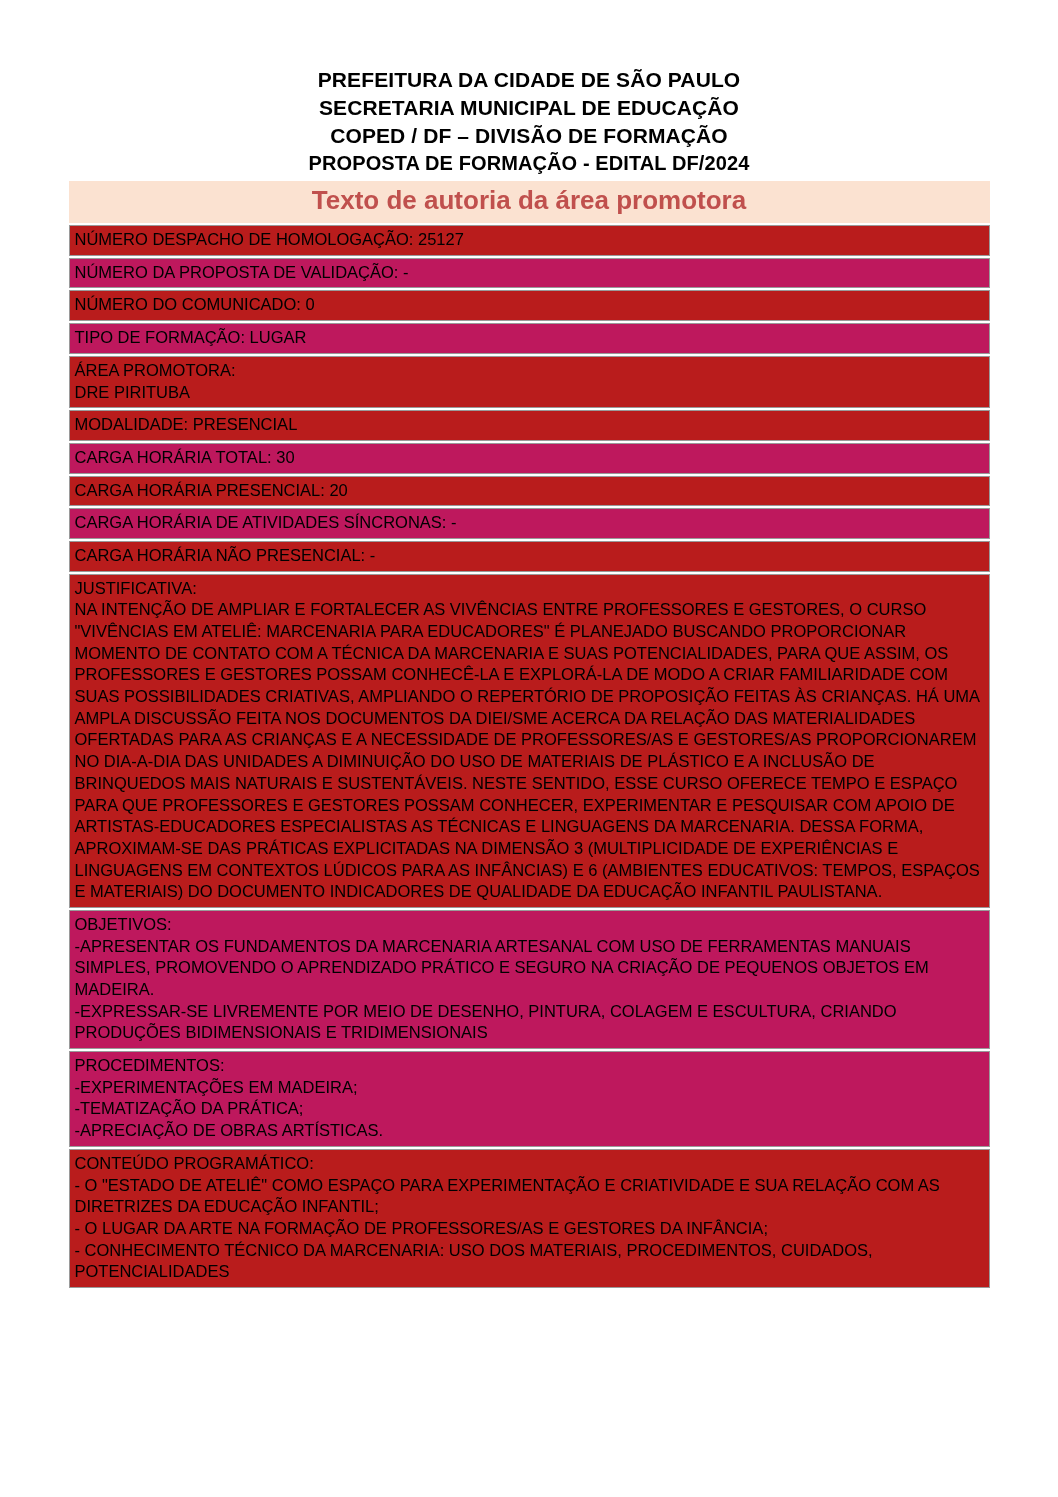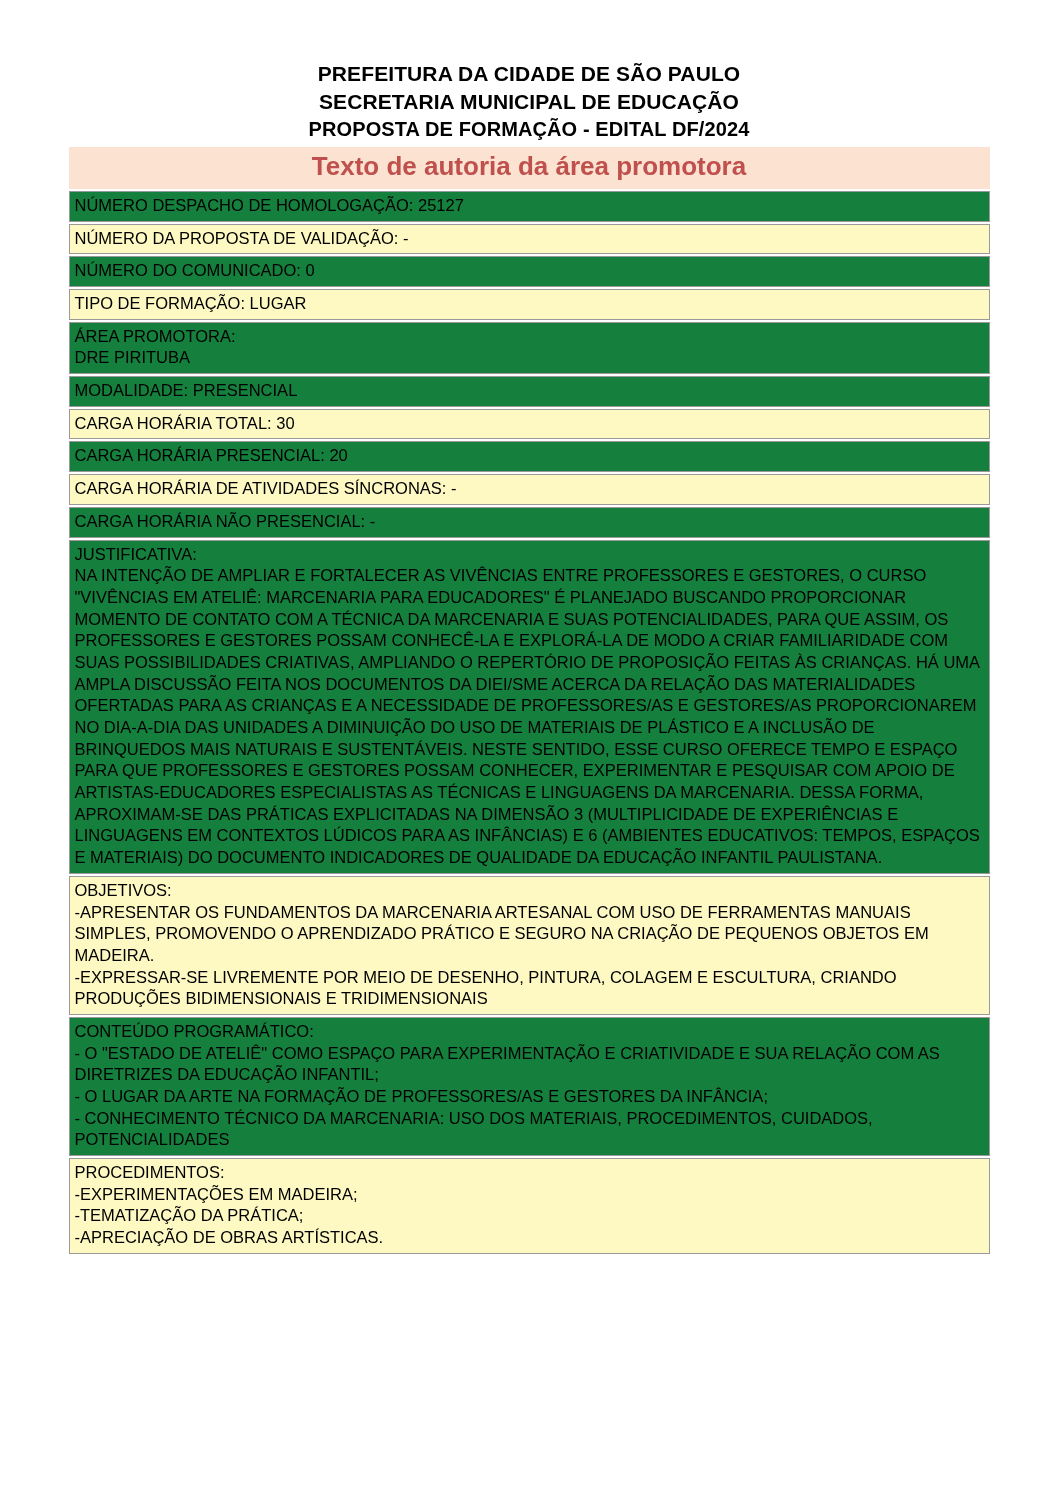--- a/index.html
+++ b/index.html
@@ -13,21 +13,21 @@
     height: 1497px;
     font-family: "Liberation Sans", sans-serif;
     color: #000000;
     overflow: hidden;
   }
   .page {
     position: relative;
     width: 1058px;
     height: 1426px;
     box-sizing: border-box;
-    padding: 3px;
+    padding: 9px;
   }
 
   
   .doc-heading {
     text-align: center;
     padding-top: 57px;
     line-height: 1.34;
   }
   .doc-heading .hline {
     font-weight: bold;
@@ -65,34 +65,35 @@
     table-layout: fixed;
   }
   .form-table td {
     border: 1px solid #9a9a9a;
     padding: 3px 5px 4px 5px;
     font-size: 16.5px;
     line-height: 1.315;
     vertical-align: top;
     word-wrap: break-word;
   }
-  td.shade { background: #fef9c3; }
-  td.plain { background: #15803d; }
+  td.shade { background: #be185d; }
+  td.plain { background: #b91c1c; }
   td.bold  { font-weight: normal; }
 
   .cell-line { display: block; white-space: pre-wrap; }
 </style>
 </head>
 <body>
 
 <div class="page">
 
   <div class="doc-heading">
     <div class="hline">PREFEITURA DA CIDADE DE SÃO PAULO</div>
     <div class="hline">SECRETARIA MUNICIPAL DE EDUCAÇÃO</div>
+    <div class="hline">COPED / DF – DIVISÃO DE FORMAÇÃO</div>
     <div class="hline big">PROPOSTA DE FORMAÇÃO - EDITAL DF/2024</div>
   </div>
 
   <div class="banner">
     <span class="banner-text">Texto de autoria da área promotora</span>
   </div>
 
   <table class="form-table">
     <tbody>
       <tr>
@@ -135,31 +136,31 @@
         </td>
       </tr>
       <tr>
         <td class="shade">
           <span class="cell-line">OBJETIVOS:</span>
           <span class="cell-line">-APRESENTAR OS FUNDAMENTOS DA MARCENARIA ARTESANAL COM USO DE FERRAMENTAS MANUAIS SIMPLES, PROMOVENDO O APRENDIZADO PRÁTICO E SEGURO NA CRIAÇÃO DE PEQUENOS OBJETOS EM MADEIRA.</span>
           <span class="cell-line">-EXPRESSAR-SE LIVREMENTE POR MEIO DE DESENHO, PINTURA, COLAGEM E ESCULTURA, CRIANDO PRODUÇÕES BIDIMENSIONAIS E TRIDIMENSIONAIS</span>
         </td>
       </tr>
       <tr>
+        <td class="shade">
+          <span class="cell-line">PROCEDIMENTOS:</span>
+          <span class="cell-line">-EXPERIMENTAÇÕES EM MADEIRA;</span>
+          <span class="cell-line">-TEMATIZAÇÃO DA PRÁTICA;</span>
+          <span class="cell-line">-APRECIAÇÃO DE OBRAS ARTÍSTICAS.</span>
+        </td>
+      </tr>
+      <tr>
         <td class="plain">
           <span class="cell-line">CONTEÚDO PROGRAMÁTICO:</span>
           <span class="cell-line">- O "ESTADO DE ATELIÊ" COMO ESPAÇO PARA EXPERIMENTAÇÃO E CRIATIVIDADE E SUA RELAÇÃO COM AS DIRETRIZES DA EDUCAÇÃO INFANTIL;</span>
           <span class="cell-line">- O LUGAR DA ARTE NA FORMAÇÃO DE PROFESSORES/AS E GESTORES DA INFÂNCIA;</span>
           <span class="cell-line">- CONHECIMENTO TÉCNICO DA MARCENARIA: USO DOS MATERIAIS, PROCEDIMENTOS, CUIDADOS, POTENCIALIDADES</span>
-        </td>
-      </tr>
-      <tr>
-        <td class="shade">
-          <span class="cell-line">PROCEDIMENTOS:</span>
-          <span class="cell-line">-EXPERIMENTAÇÕES EM MADEIRA;</span>
-          <span class="cell-line">-TEMATIZAÇÃO DA PRÁTICA;</span>
-          <span class="cell-line">-APRECIAÇÃO DE OBRAS ARTÍSTICAS.</span>
         </td>
       </tr>
     </tbody>
   </table>
 
 </div>
 
 </body></html>

